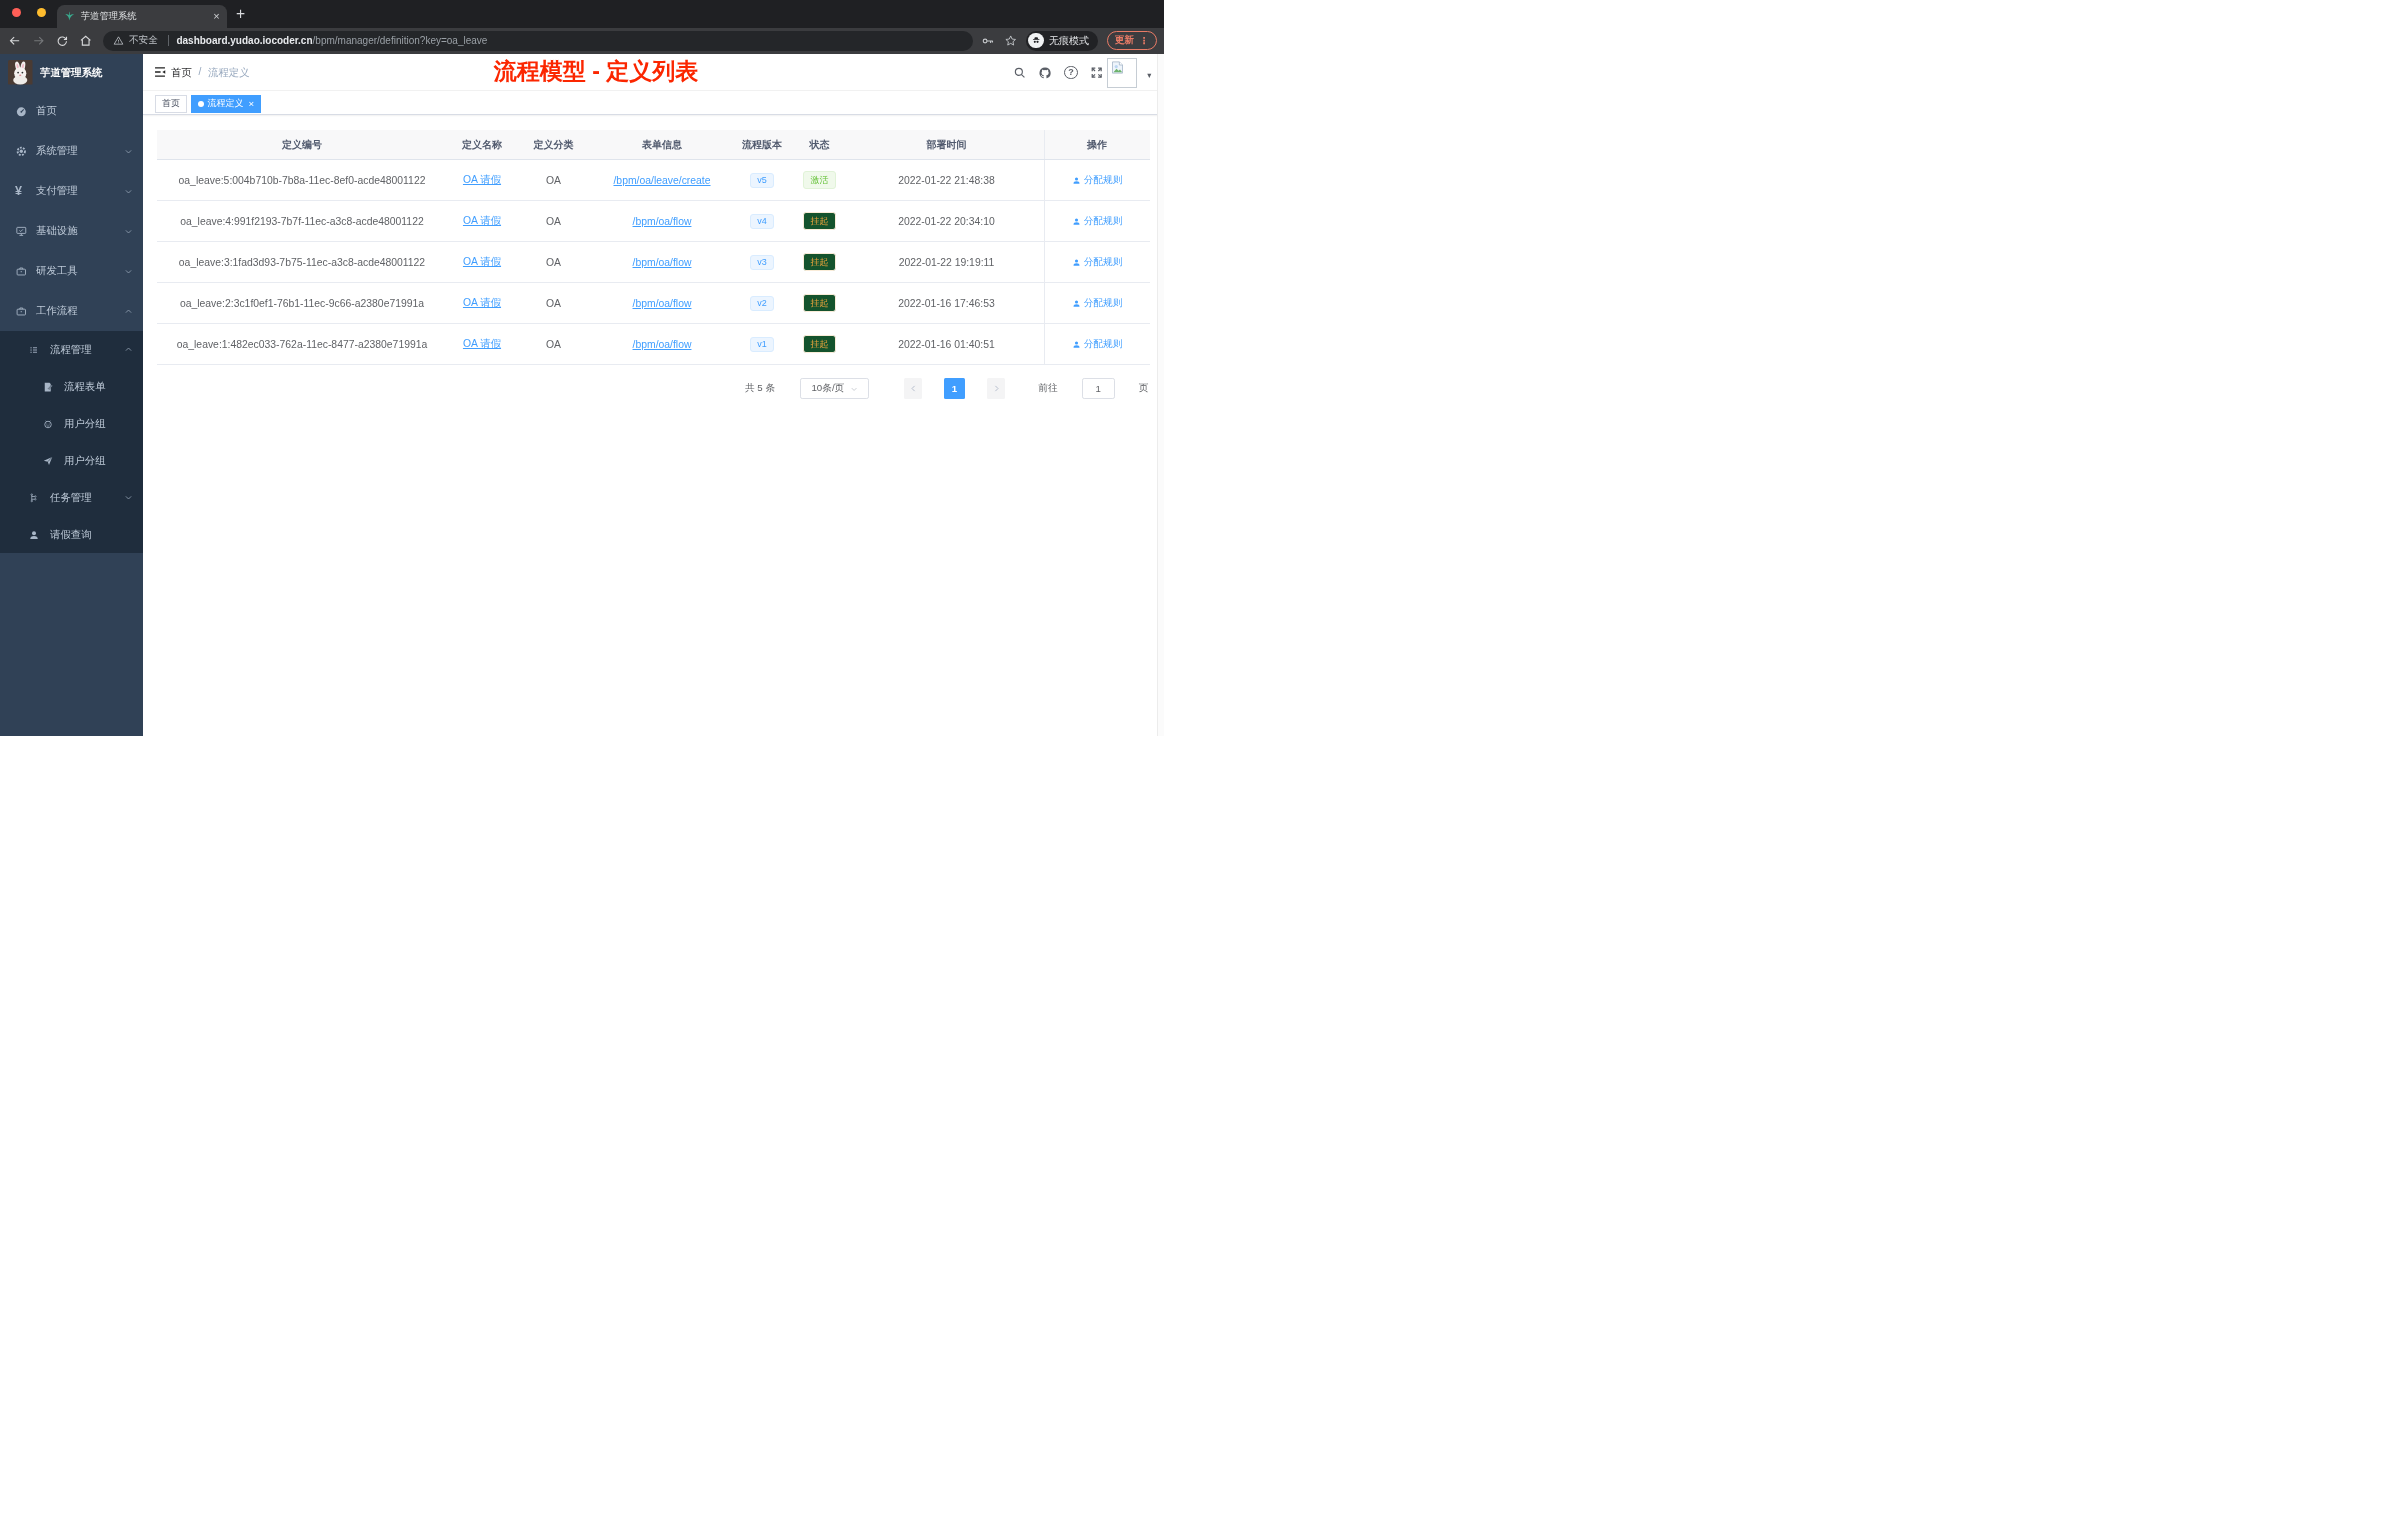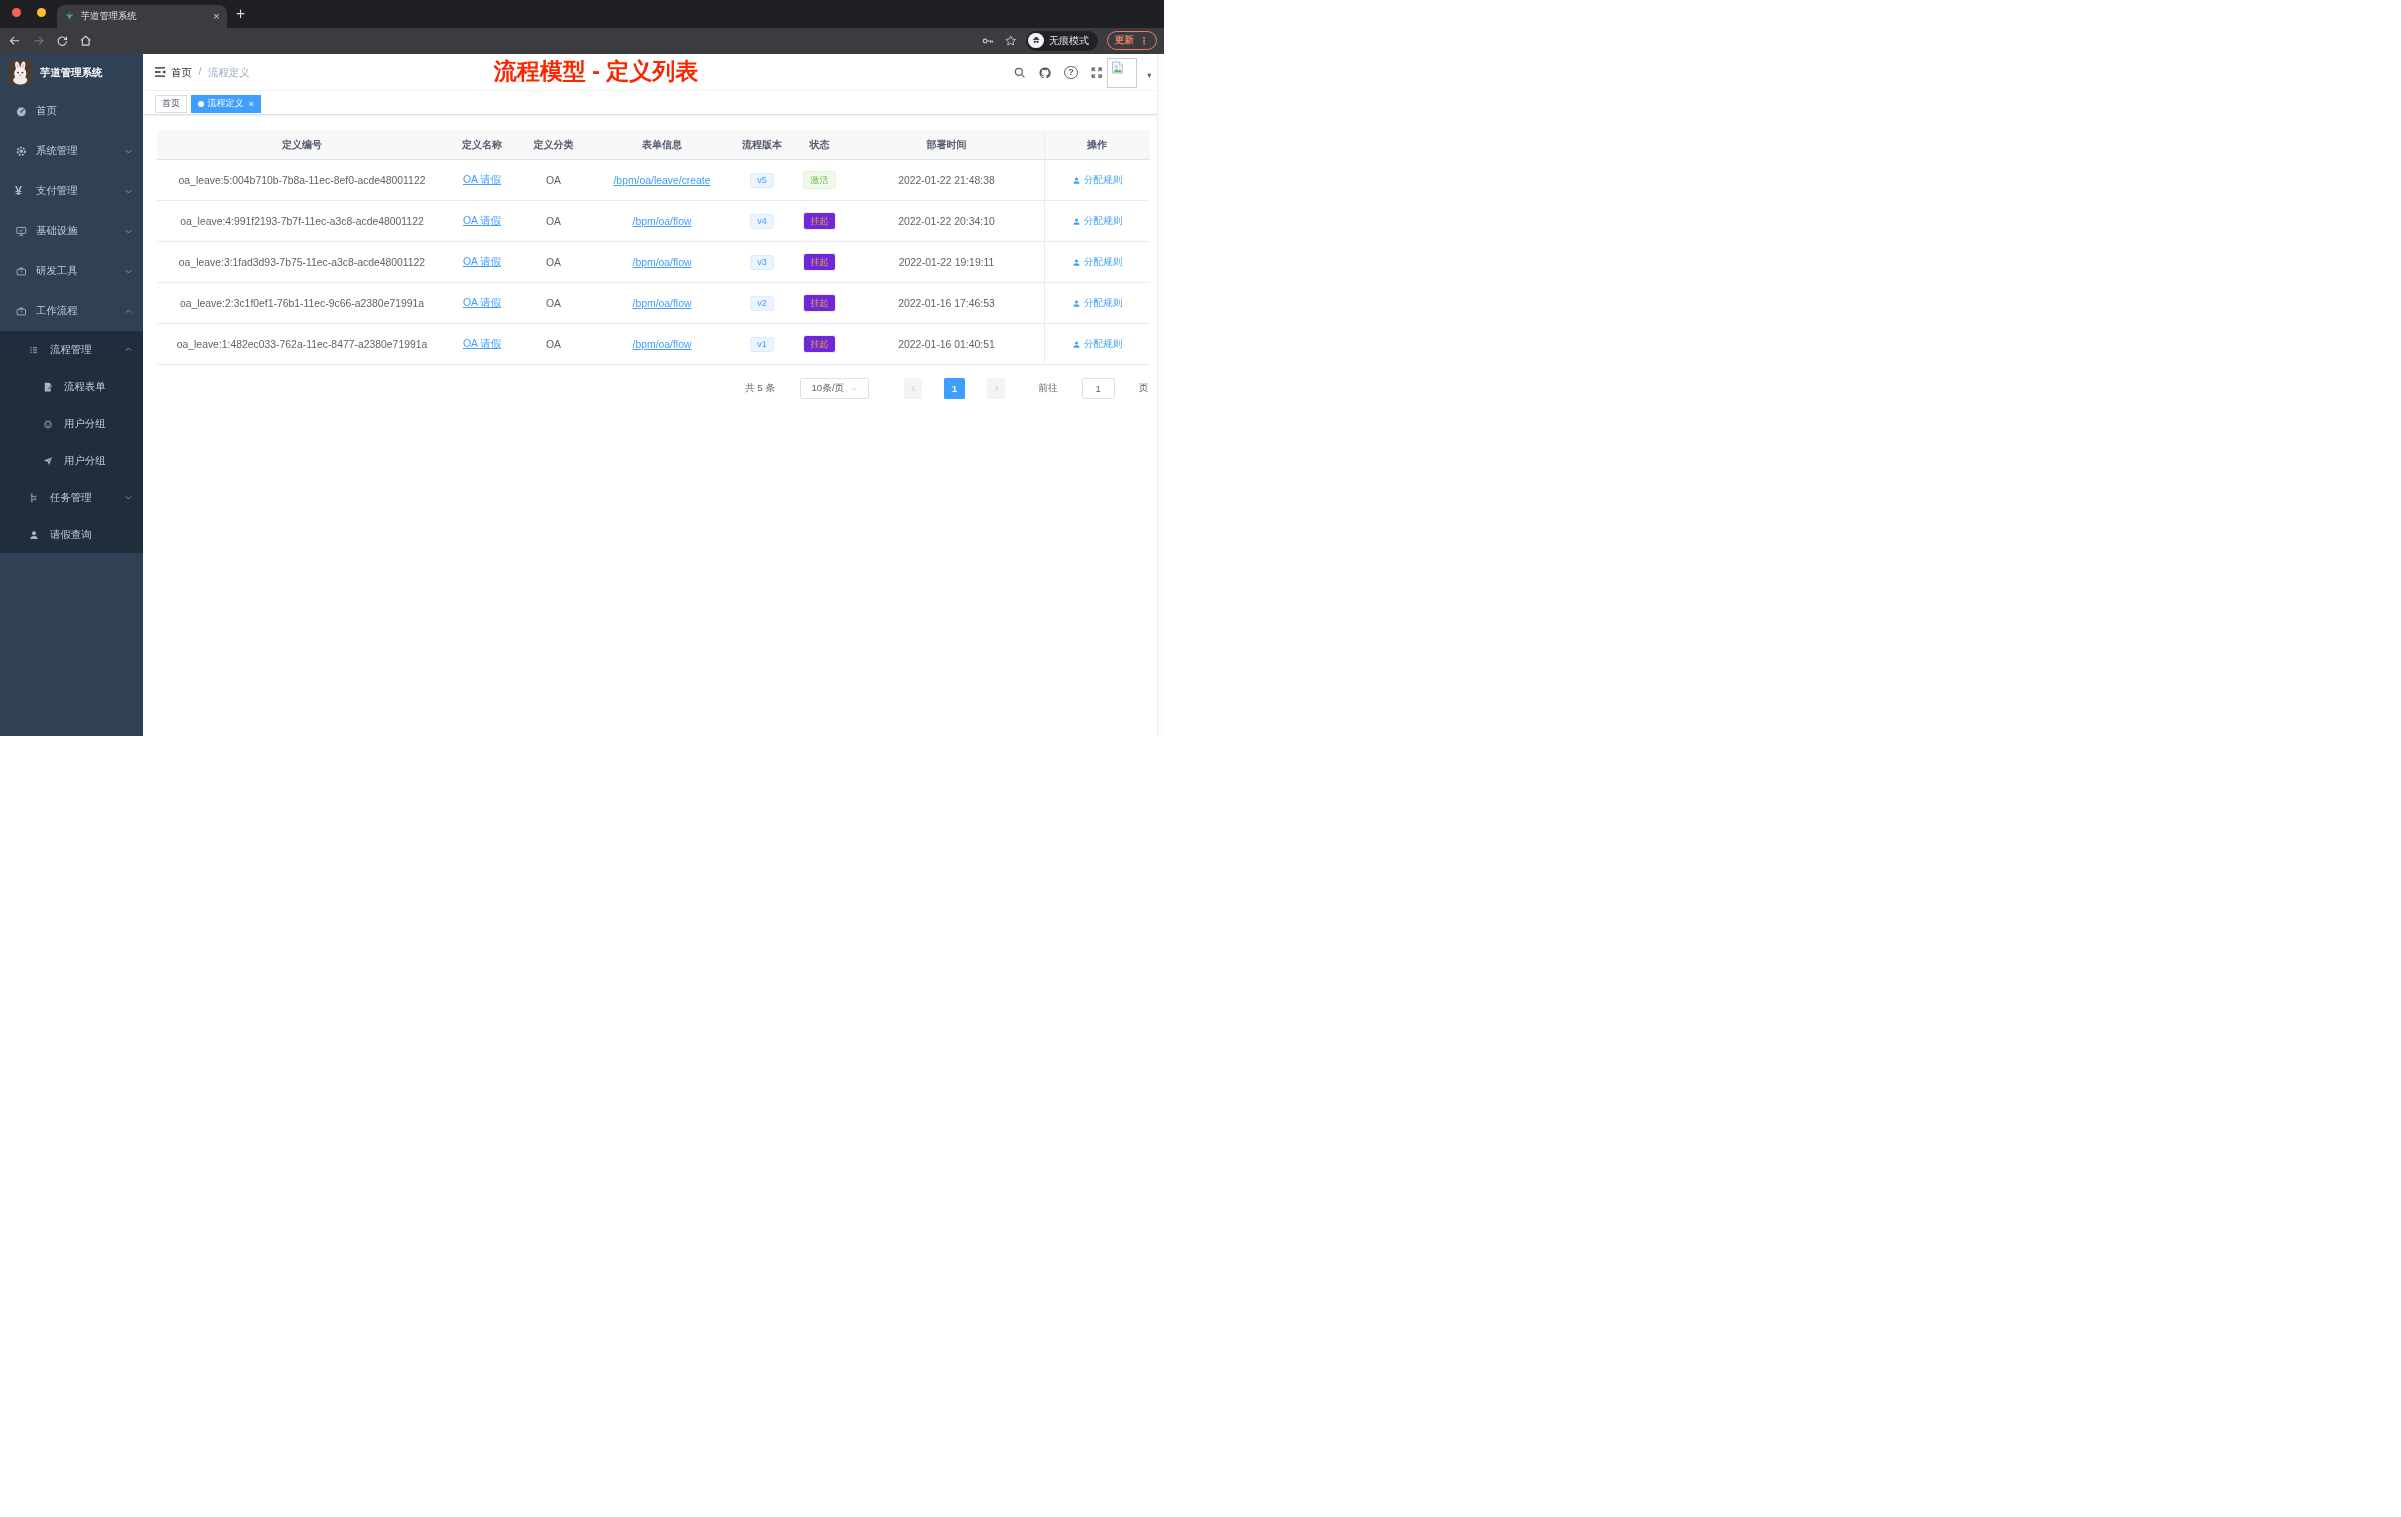--- a/index.html
+++ b/index.html
@@ -88,21 +88,21 @@
   .tr { height:41px; border-bottom:0.7px solid #e8ebf1; background:#fff; }
   .td, .th { display:flex; align-items:center; justify-content:center; text-align:center;
              overflow:hidden; white-space:nowrap; height:100%; }
   .c1{width:290px}.c2{width:70px}.c3{width:73px}.c4{width:144px}.c5{width:56px}.c6{width:59px}.c7{width:195px}
   .c8{width:105px; border-left:0.7px solid #e8ebf1;}
   .link { color:#409eff; cursor:pointer;text-decoration:underline; }
   .vtag { display:inline-block; padding:1.5px 6.7px; font-size:9px; border-radius:3px;
           background:#ecf5ff; border:0.7px solid #d9ecff; color:#409eff; }
   .stag { display:inline-block; padding:1.5px 6.7px; font-size:9px; border-radius:3px; }
   .stag.green { background:#f0f9eb; border:0.7px solid #e1f3d8; color:#67c23a; }
-  .stag.orange { background:#6d28d9; border:0.7px solid #faecd8; color:#e6a23c; }
+  .stag.orange { background:#14532d; border:0.7px solid #faecd8; color:#e6a23c; }
   .opcell { color:#409eff; font-size:9.7px; gap:3px; cursor:pointer; }
 
   
   .pager { margin:13.4px 15.6px 0 0; display:flex; justify-content:flex-end; align-items:center;
            font-size:9.7px; color:#606266;gap:18px; }
   .pg-total { margin-right:7.4px; }
   .pg-select { width:69px; height:21px; border:0.7px solid #dcdfe6; border-radius:2.2px; display:flex;
                align-items:center; justify-content:center; gap:6px; color:#606266; cursor:pointer; }
   .pg-btn { width:18.6px; height:21px; background:#f4f4f5; border-radius:1.5px; display:flex;
             align-items:center; justify-content:center; margin-left:16.3px; color:#b4bccc; cursor:pointer; }
@@ -154,20 +154,32 @@
           <path d="M19.3 8.5A8 8 0 1 0 20 12" stroke="#d8d9db" stroke-width="2.1" fill="none"></path>
           <path d="M20 3.5v5h-5" stroke="#d8d9db" stroke-width="2.1" fill="none"></path>
         </svg>
     </span>
     <span>
       <svg width="13.4" height="13.4" viewBox="0 0 24 24">
           <path d="M3.5 11.5 12 4l8.5 7.5M6 10.5V20h12v-9.5" stroke="#d8d9db" stroke-width="2" fill="none"></path>
         </svg>
     </span>
   </div>
+  <div class="urlpill">
+    <span>
+      <svg width="11" height="11" viewBox="0 0 24 24">
+          <path d="M12 4 21.5 20h-19z" stroke="#bdc1c6" stroke-width="1.8" fill="none"></path>
+          <path d="M12 10.5v4" stroke="#bdc1c6" stroke-width="1.8"></path>
+          <circle cx="12" cy="17" r="1" fill="#bdc1c6"></circle>
+        </svg>
+    </span>
+    <span class="sec-label">不安全</span>
+    <span class="url-sep"></span>
+    <span class="url"><span class="dom">dashboard.yudao.iocoder.cn</span><span class="path">/bpm/manager/definition?key=oa_leave</span></span>
+  </div>
   <div class="tb-right">
     <span>
       <svg width="14" height="14" viewBox="0 0 24 24">
           <circle cx="7" cy="12" r="3.2" stroke="#c6c9cc" stroke-width="1.9" fill="none"></circle>
           <path d="M10.2 12h10M16.5 12v3.5M19.7 12v2.5" stroke="#c6c9cc" stroke-width="1.9" fill="none"></path>
         </svg>
     </span>
     <span>
       <svg width="13.4" height="13.4" viewBox="0 0 24 24">
           <path d="M12 3.5l2.6 5.6 6 .7-4.5 4.1 1.2 5.9-5.3-3-5.3 3 1.2-5.9-4.5-4.1 6-.7z" fill="none" stroke="#c6c9cc" stroke-width="1.6"></path>

